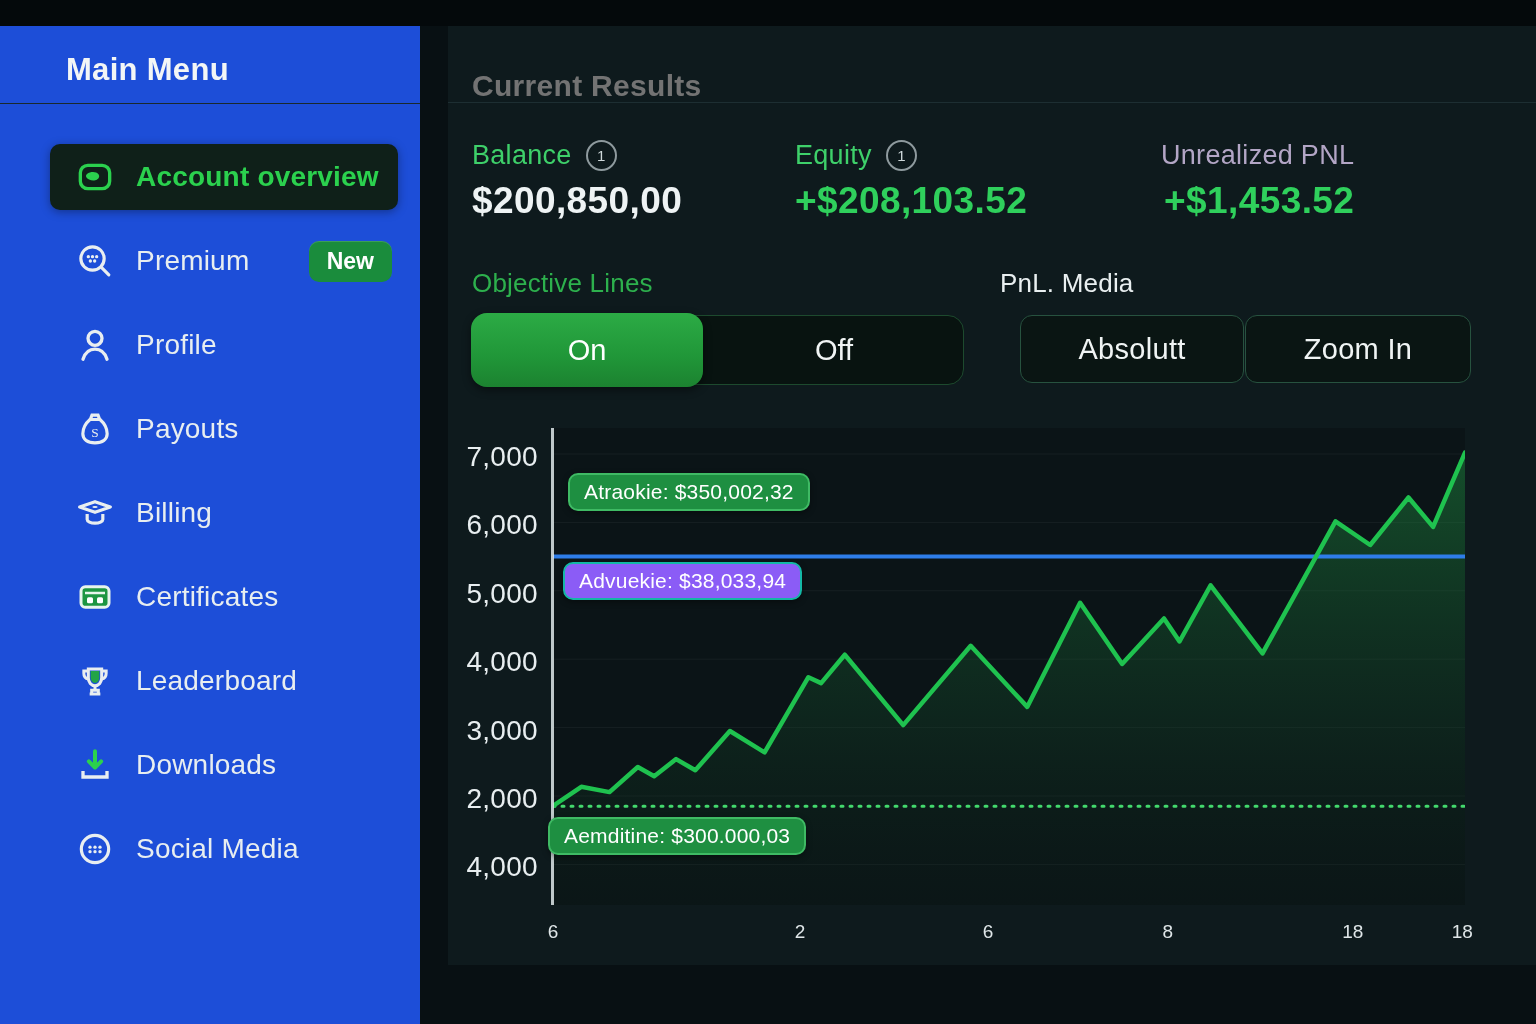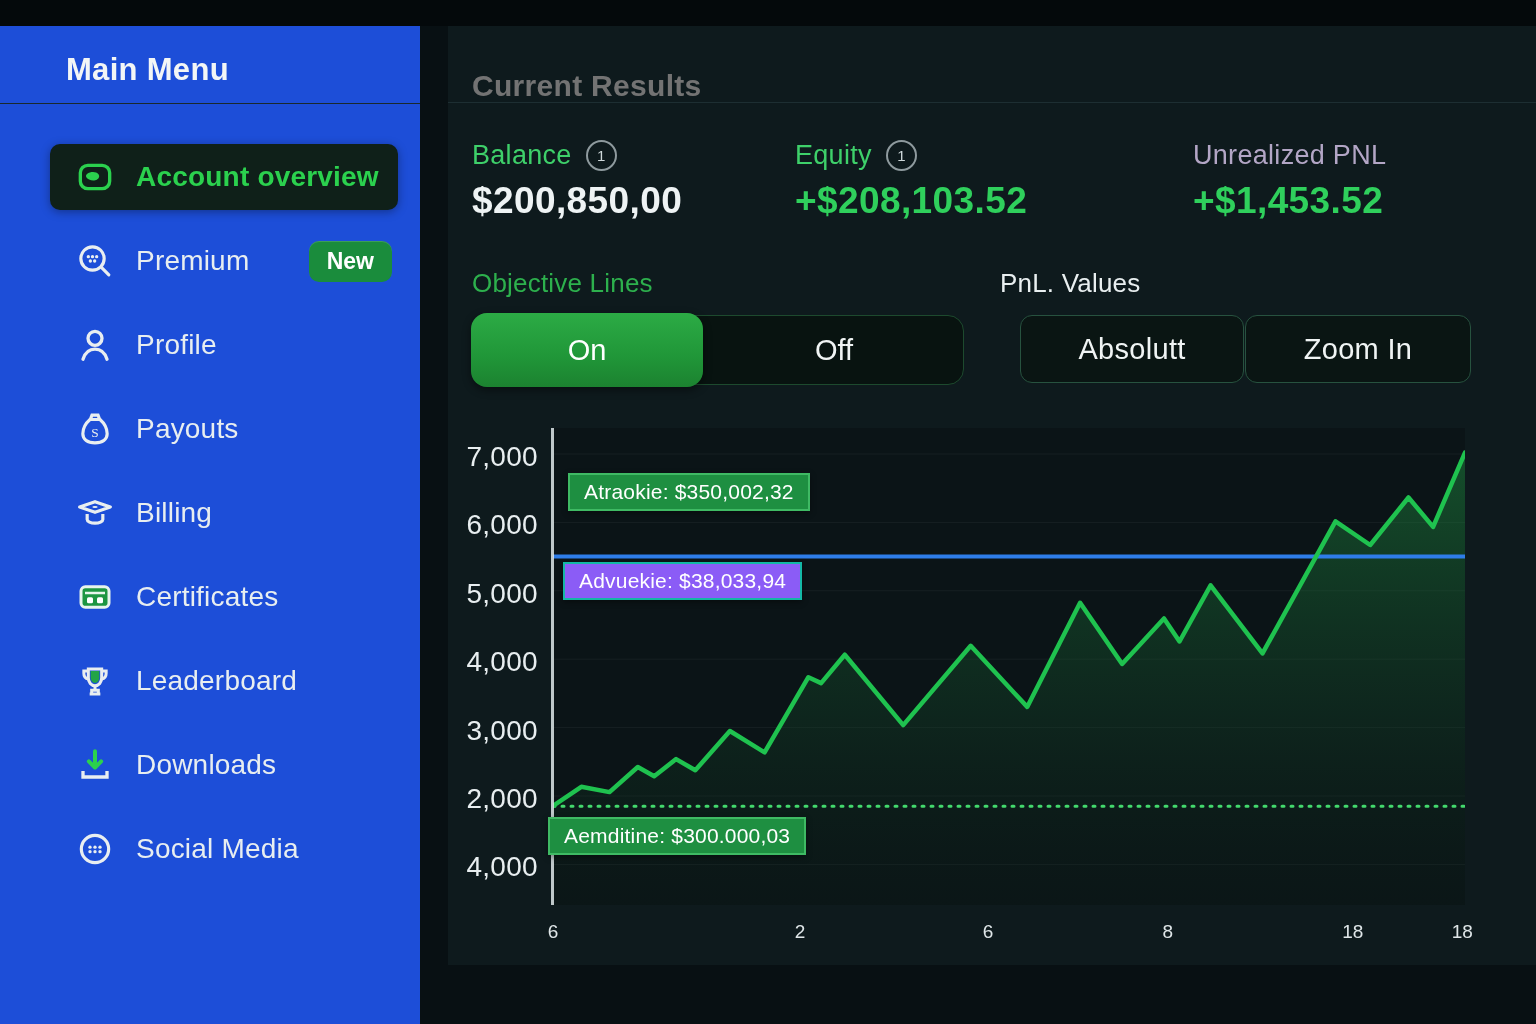--- a/index.html
+++ b/index.html
@@ -24,21 +24,21 @@
         padding:7px 18px;border-radius:10px;box-shadow:inset 0 1px 0 rgba(255,255,255,.15);}
 
   
   .main{position:absolute;left:448px;top:26px;width:1088px;height:939px;background:#0e1a1d;}
   .main-title{position:absolute;left:24px;top:26px;font-size:30px;font-weight:600;color:#737373;letter-spacing:.3px;margin-top:17px;}
   .main-divider{position:absolute;left:0;top:76px;width:1088px;height:1px;background:#1d2e32;}
 
   .stat{position:absolute;top:114px;}
   .stat-balance{left:24px;}
   .stat-equity{left:347px;}
-  .stat-unrealized{left:745px;}
+  .stat-unrealized{left:713px;text-align:right;}
   .stat-label-row{display:flex;align-items:center;gap:14px;}
   .stat-label{font-size:27px;color:#3ed06a;letter-spacing:.3px;}
   .stat-unrealized .stat-label{color:#b3a6c6;}
   .info-circle{width:27px;height:27px;border:2px solid #8e9a9e;border-radius:50%;color:#cfd9db;
         font-size:15px;display:flex;align-items:center;justify-content:center;cursor:pointer;}
   .stat-value{margin-top:9px;font-size:37px;font-weight:600;letter-spacing:.4px;color:#eef3f4;}
   .stat-value.green{color:#2fd05c;}
 
   .section-label{position:absolute;top:242px;font-size:26px;letter-spacing:.2px;}
   .label-objective{left:24px;color:#2db04d;}
@@ -54,21 +54,21 @@
   .btn{position:absolute;top:289px;height:68px;background:#0a1513;border:1px solid #27523f;border-radius:12px;
         color:#f0f4f4;font-size:29px;font-family:inherit;cursor:pointer;letter-spacing:.3px;}
   .btn-absolute{left:572px;width:224px;}
   .btn-zoomin{left:797px;width:226px;}
 
   
   .chart-plot{position:absolute;left:105px;top:402px;width:912px;height:477px;background:#0b1417;}
   .chart-axis-y{position:absolute;left:103px;top:402px;width:3px;height:477px;background:rgba(222,231,233,.85);}
   .ytick{position:absolute;left:0;width:90px;text-align:right;font-size:28px;color:#e8eef0;letter-spacing:.3px;}
   .xtick{position:absolute;width:60px;text-align:center;font-size:19px;color:#dfe6e8;}
-  .pill{position:absolute;padding:5px 14px;border-radius:0;font-size:21px;color:#fff;letter-spacing:.2px;white-space:nowrap;}
+  .pill{position:absolute;padding:5px 14px;border-radius:10px;font-size:21px;color:#fff;letter-spacing:.2px;white-space:nowrap;}
   .pill-green{background:#1e8f41;border:2px solid #3fba64;box-shadow:0 2px 6px rgba(0,0,0,.4);}
   .pill-blue{background:#8b5cf6;border:2px solid #14b8a6;box-shadow:0 2px 6px rgba(0,0,0,.4);}
   .pill-atraokie{left:120px;top:447px;}
   .pill-advuekie{left:115px;top:536px;}
   .pill-aemditine{left:100px;top:791px;}
 </style>
 </head>
 <body>
 
 <div class="page">
@@ -213,21 +213,21 @@
       <div class="stat-value green">+$208,103.52</div>
     </div>
     <div class="stat stat-unrealized">
       <div class="stat-label-row">
         <span class="stat-label">Unrealized PNL</span>
       </div>
       <div class="stat-value green">+$1,453.52</div>
     </div>
 
     <div class="section-label label-objective">Objective Lines</div>
-    <div class="section-label label-pnl">PnL. Values</div>
+    <div class="section-label label-pnl">PnL. Media</div>
 
     <div class="segmented">
       <button class="seg-on">On</button>
       <button class="seg-off">Off</button>
     </div>
 
     <button class="btn btn-absolute">Absolutt</button>
     <button class="btn btn-zoomin">Zoom In</button>
 
     <div class="chart-plot">

